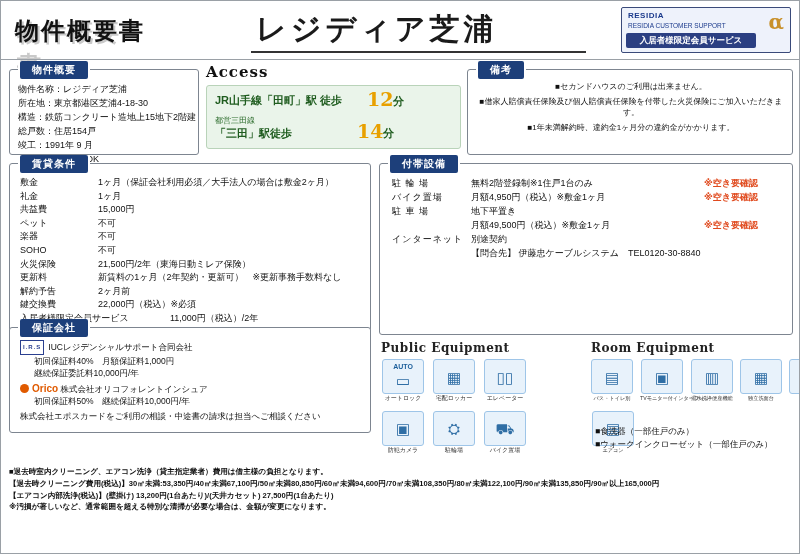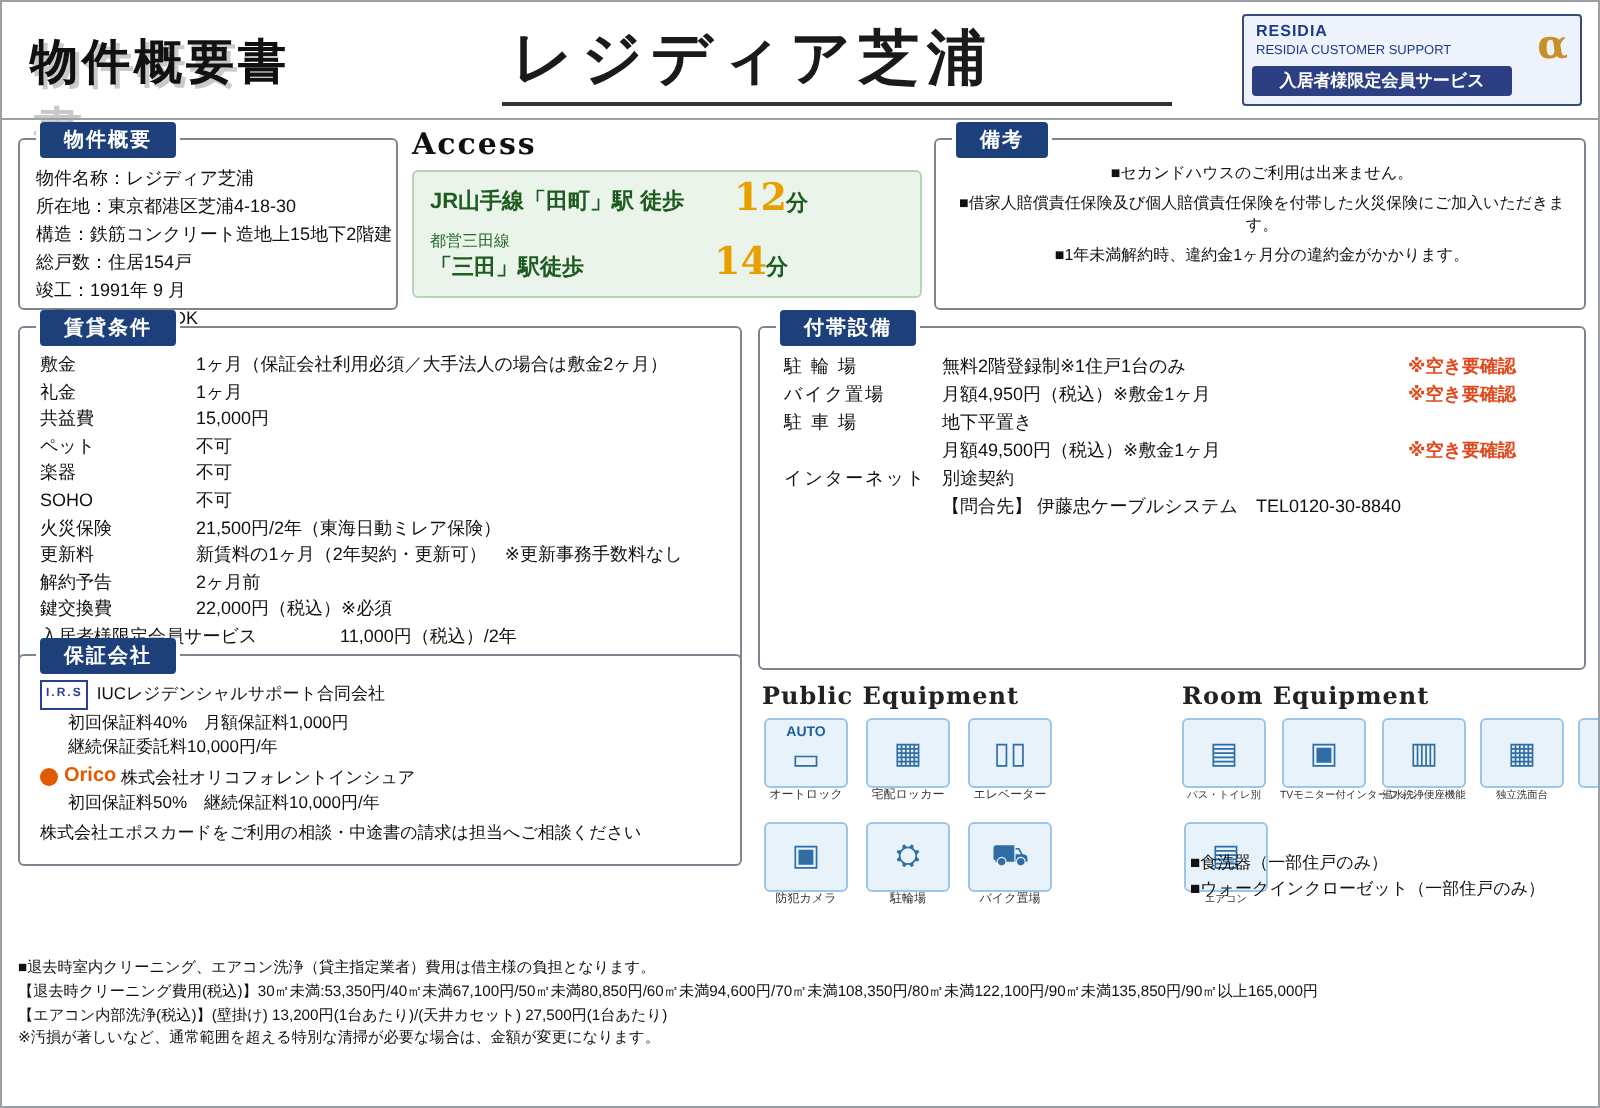--- a/index.html
+++ b/index.html
@@ -109,21 +109,21 @@
     width:40px;height:33px;margin:0 auto;border:1px solid #9ec5e8;background:#e8f2fb;border-radius:3px;
     position:relative;overflow:hidden;
   }
   .eq-cap{font-size:6px;margin-top:1px;color:#333;line-height:7.5px;white-space:nowrap;}
   .eq-cap.sm{font-size:5.2px;}
   .eq-ic .g{position:absolute;left:0;right:0;top:50%;transform:translateY(-50%);text-align:center;font-size:15px;color:#2f6ea5;line-height:1;}
   .eq-ic .t{position:absolute;left:0;right:0;top:3px;text-align:center;font-size:7px;font-weight:bold;color:#1b5e9a;}
   .bullets{margin-top:6px;font-size:8.5px;line-height:13px;}
 
   
-  #notes{position:absolute;left:8px;top:478px;width:784px;font-size:7.6px;line-height:10.8px;color:#111;}
+  #notes{position:absolute;left:8px;top:466px;width:784px;font-size:7.6px;line-height:10.8px;color:#111;font-weight:bold;}
   #notes p{margin:0 0 1px 0;}
 </style>
 </head>
 <body>
 
 <div class="page">
 
   <div class="header">
     <div class="hdr-title">
       <span class="shadow">物件概要書</span>

